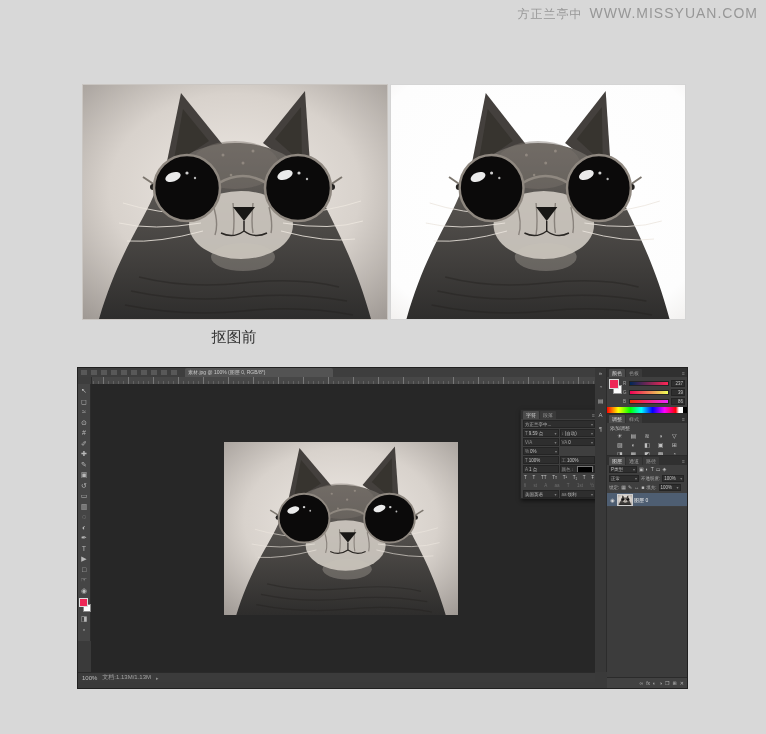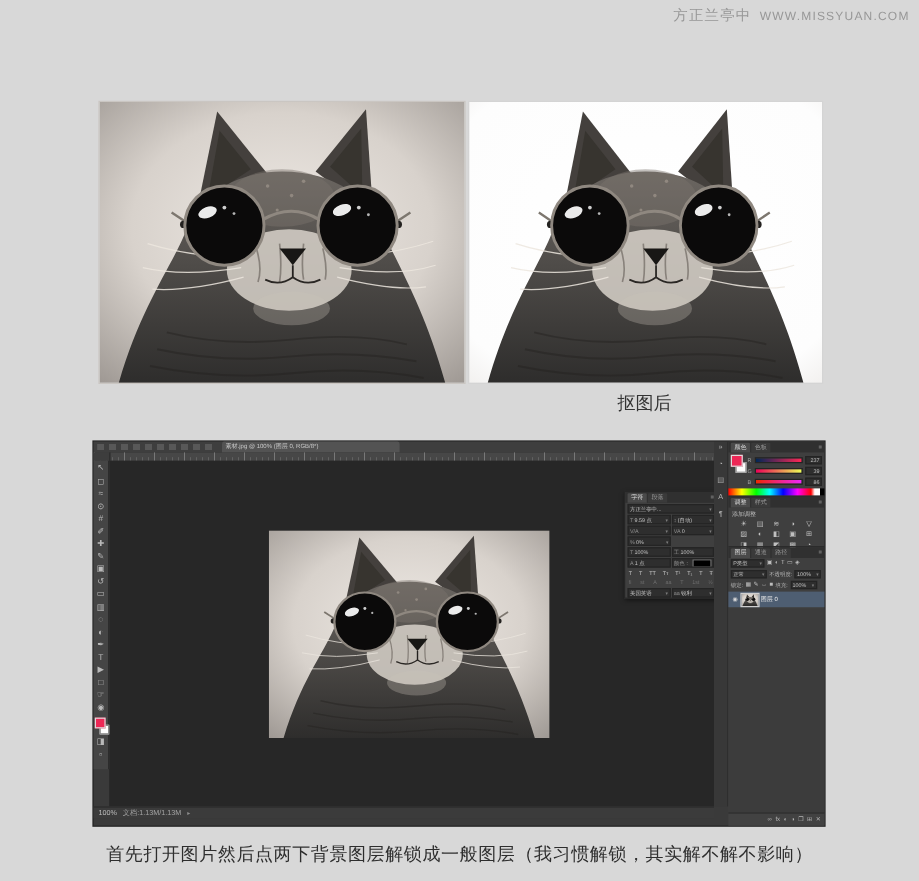--- a/index.html
+++ b/index.html
@@ -1,21 +1,21 @@
 <!DOCTYPE html>
 <html><head>
 <meta charset="utf-8">
 <style>
   html,body{margin:0;padding:0;background:#d8d8d8;font-family:"Liberation Sans","DejaVu Sans",sans-serif;}
   #page{position:relative;width:766px;height:734px;background:#d8d8d8;overflow:hidden;}
 
   
   .watermark{position:absolute;top:5px;right:8px;display:flex;align-items:baseline;gap:7px;color:#979797;}
   .wm-site{font-size:12px;letter-spacing:1px;}
-  .wm-url{font-size:10px;letter-spacing:1px;}
+  .wm-url{font-size:14px;letter-spacing:1px;}
 
   
   .photo{position:absolute;display:block;}
   .photo-before{left:82px;top:84px;width:304px;height:234px;border:1px solid #cac6c2;}
   .photo-after{left:390px;top:84px;width:294px;height:234px;border:1px solid #d4d4d4;}
   .photo-label{position:absolute;top:328px;height:18px;font-size:15px;color:#333;text-align:center;line-height:18px;}
   .label-before{left:82px;width:304px;}
   .label-after{left:390px;width:294px;}
 
   
@@ -168,21 +168,21 @@
   </div>
 
   <svg class="photo photo-before" viewBox="0 0 304 234" preserveAspectRatio="none">
     <rect x="0" y="0" width="304" height="234" fill="url(#bgBefore)"></rect>
     <use href="#cat-art"></use>
   </svg>
   <svg class="photo photo-after" viewBox="0 0 304 234" preserveAspectRatio="none">
     <rect x="0" y="0" width="304" height="234" fill="url(#bgAfter)"></rect>
     <use href="#cat-art"></use>
   </svg>
-  <div class="photo-label label-after">抠图后</div>
+  <div class="photo-label label-before">抠图前</div>
 
   <div class="ps">
 
     <div class="ps-options">
       <div class="ps-opt-blobs"></div>
       <div class="ps-doctab">
         <span>素材.jpg @ 100% (图层 0, RGB/8*)</span>
       </div>
     </div>
     <div class="ps-ruler"></div>
@@ -457,14 +457,13 @@
       </div>
     </div>
 
     <div class="ps-status">
       <span class="st-zoom">100%</span>
       <span>文档:1.13M/1.13M</span>
       <span class="st-caret">▸</span>
     </div>
   </div>
 
-  <div class="caption">首先打开图片然后点两下背景图层解锁成一般图层（我习惯解锁，其实解不解不影响）</div>
 </div>
 
 </body></html>

